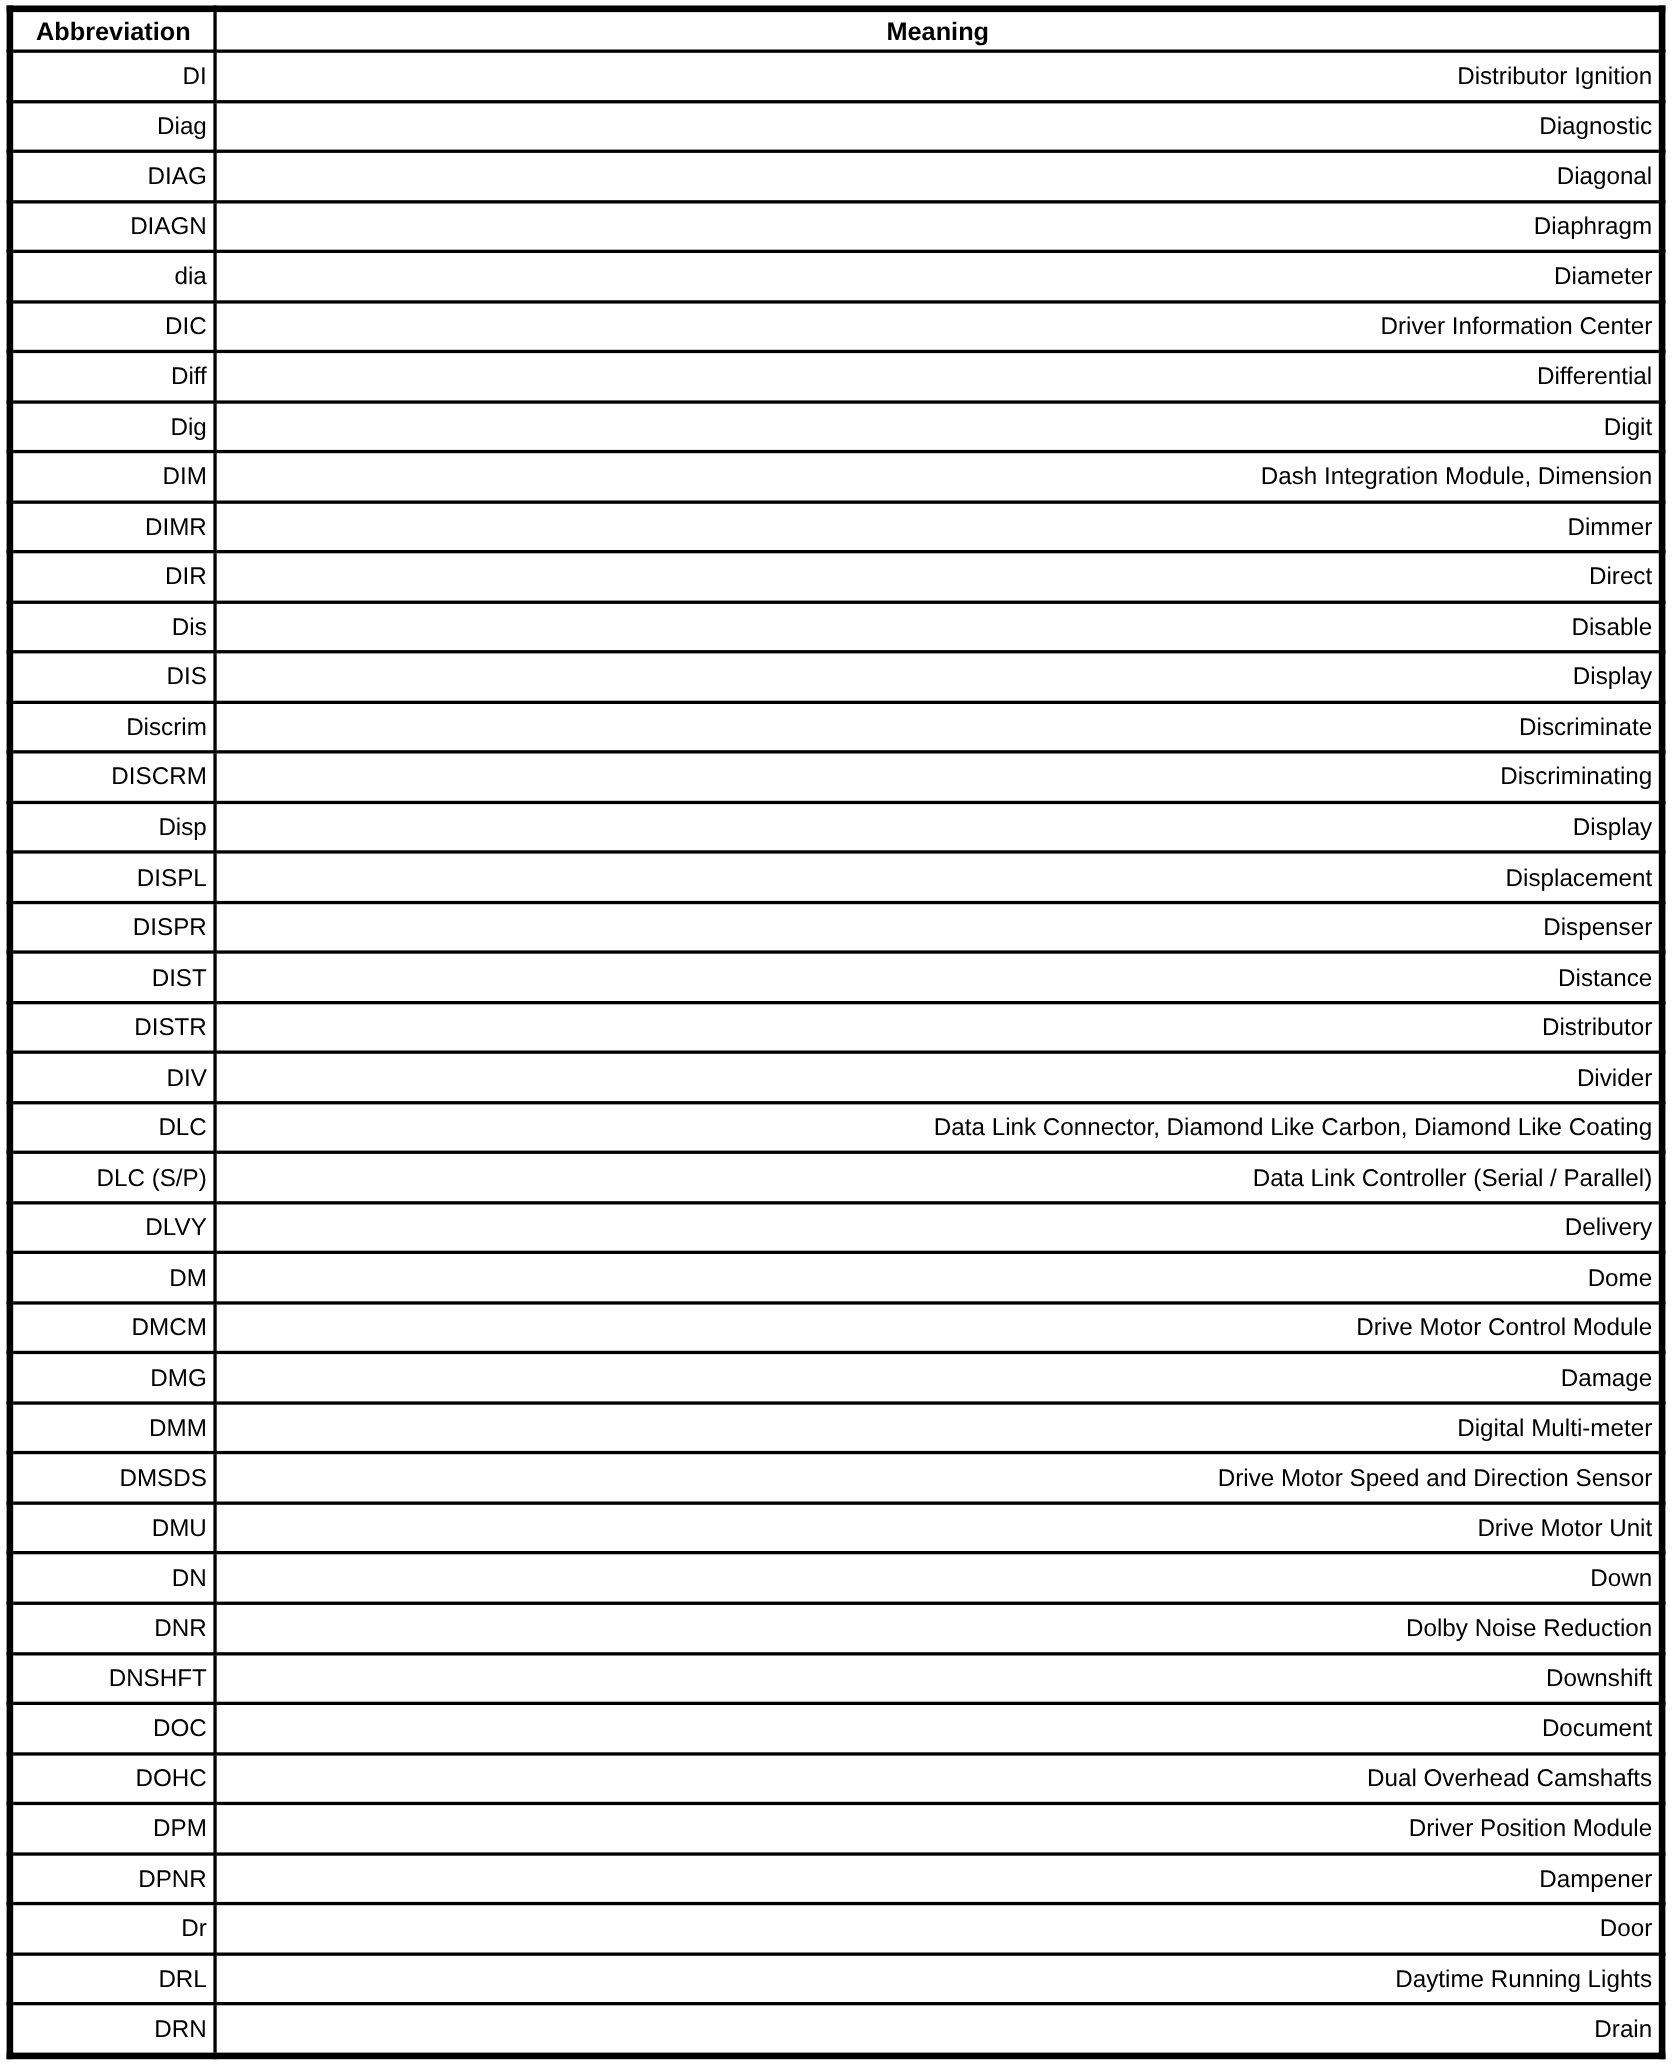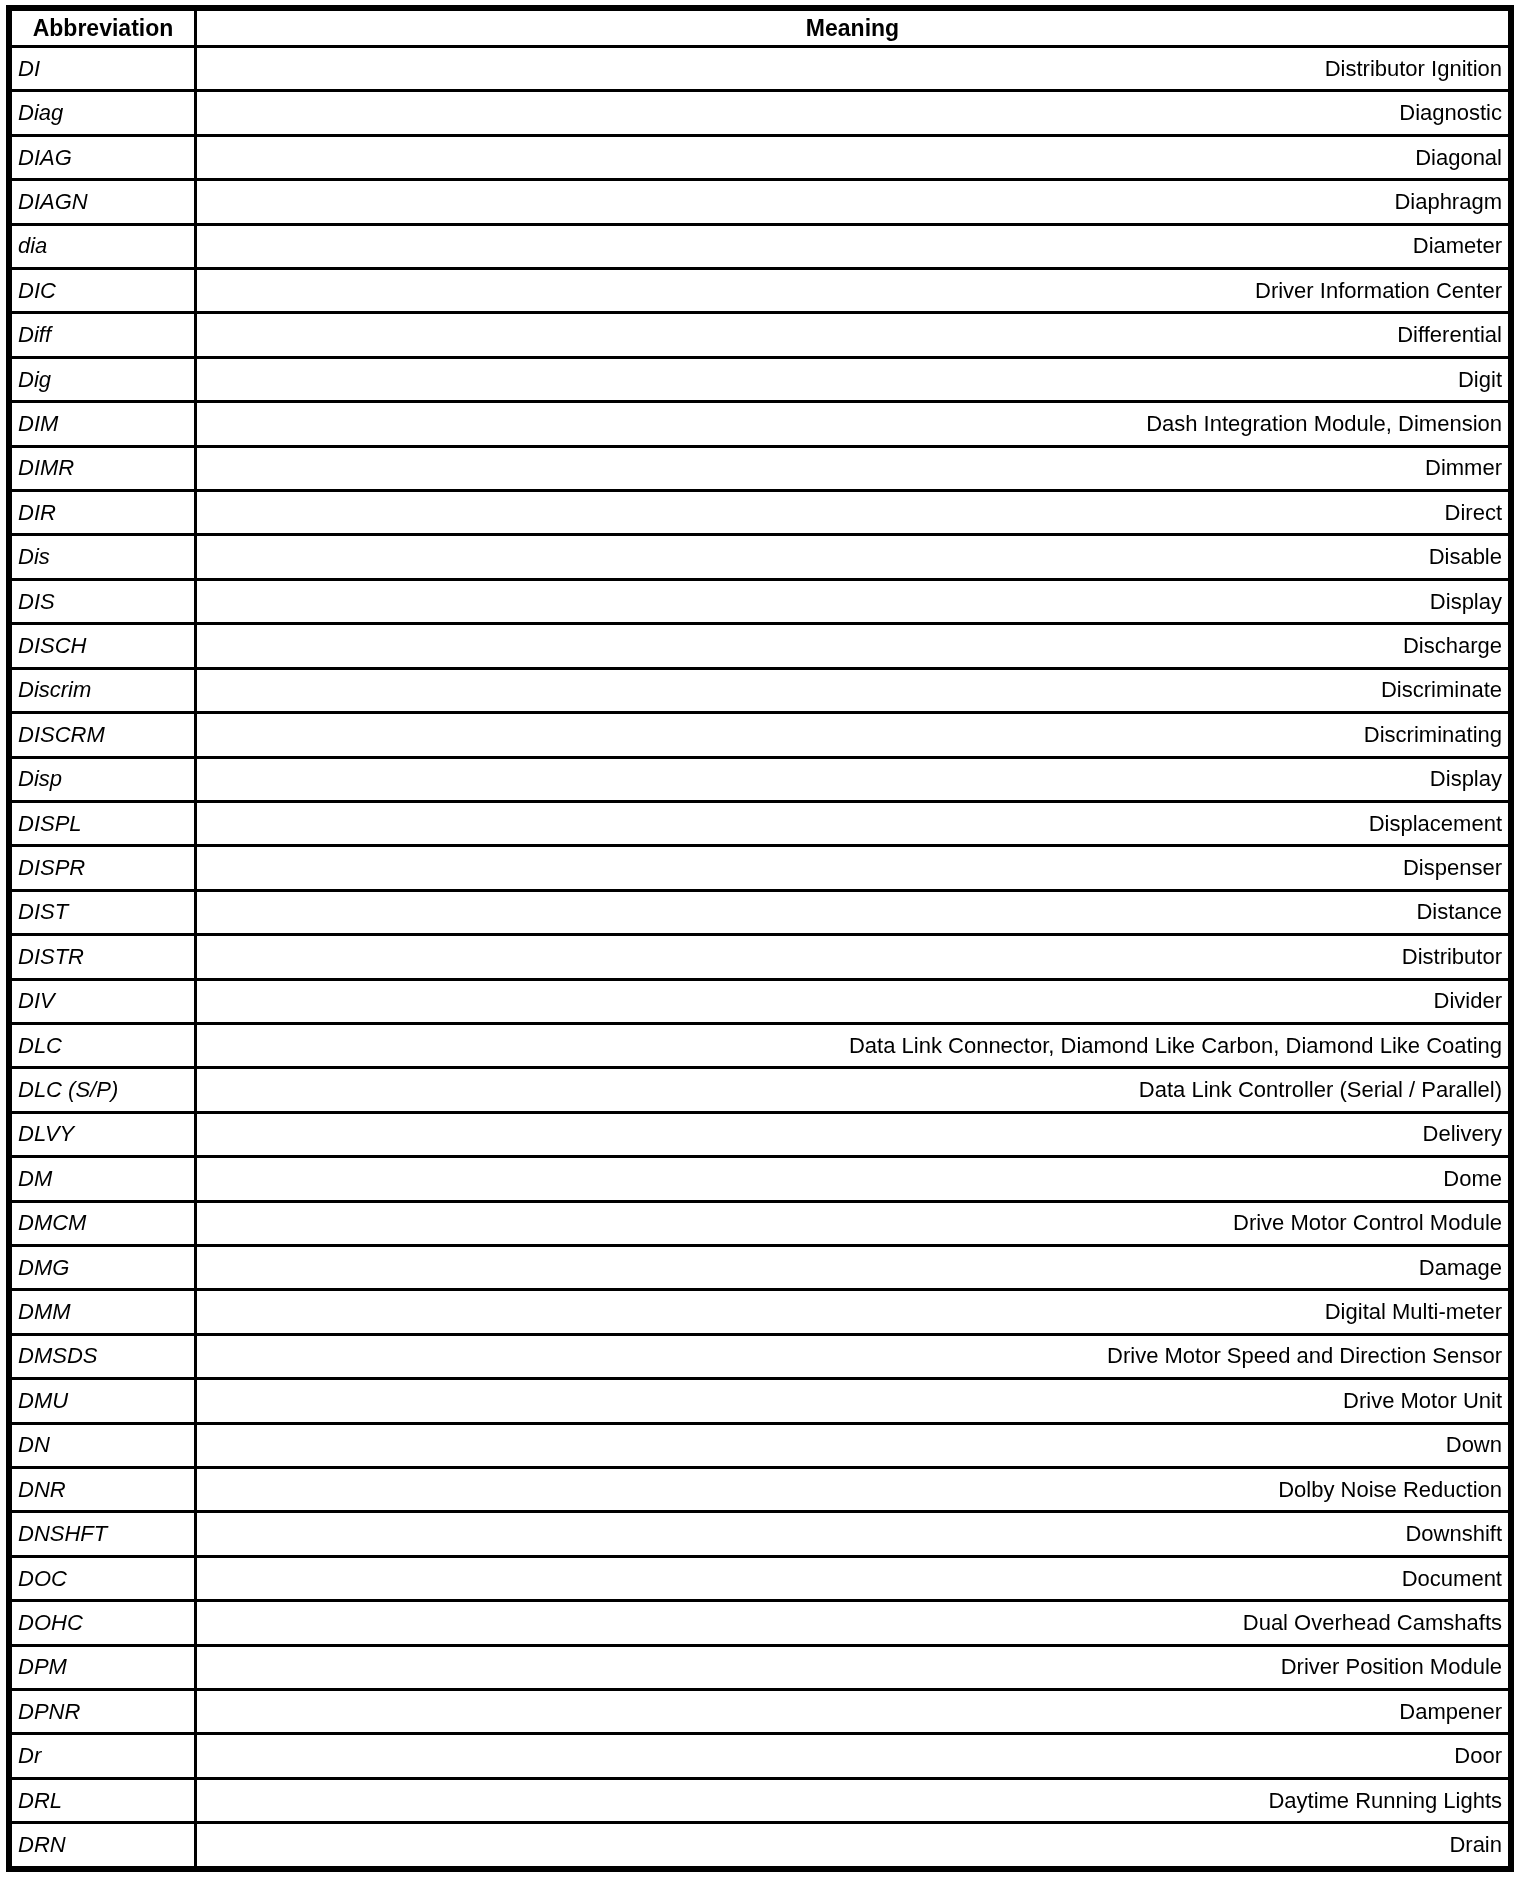--- a/index.html
+++ b/index.html
@@ -44,22 +44,21 @@
   }
   td {
     height: 36px;
     font-size: 22px;
     font-weight: normal;
     padding: 2px 6px;
     white-space: nowrap;
     overflow: hidden;
   }
   td.cell-abbr {
-    text-align: left;
-    font-style: italic;
+    text-align: right;
   }
   td.cell-meaning {
     text-align: right;
     padding-left: 10px;
   }
 </style>
 </head>
 <body>
 
 <div class="page">
@@ -117,24 +116,20 @@
         </tr>
       <tr>
           <td class="cell-abbr">Dis</td>
           <td class="cell-meaning">Disable</td>
         </tr>
       <tr>
           <td class="cell-abbr">DIS</td>
           <td class="cell-meaning">Display</td>
         </tr>
       <tr>
-          <td class="cell-abbr">DISCH</td>
-          <td class="cell-meaning">Discharge</td>
-        </tr>
-      <tr>
           <td class="cell-abbr">Discrim</td>
           <td class="cell-meaning">Discriminate</td>
         </tr>
       <tr>
           <td class="cell-abbr">DISCRM</td>
           <td class="cell-meaning">Discriminating</td>
         </tr>
       <tr>
           <td class="cell-abbr">Disp</td>
           <td class="cell-meaning">Display</td>

